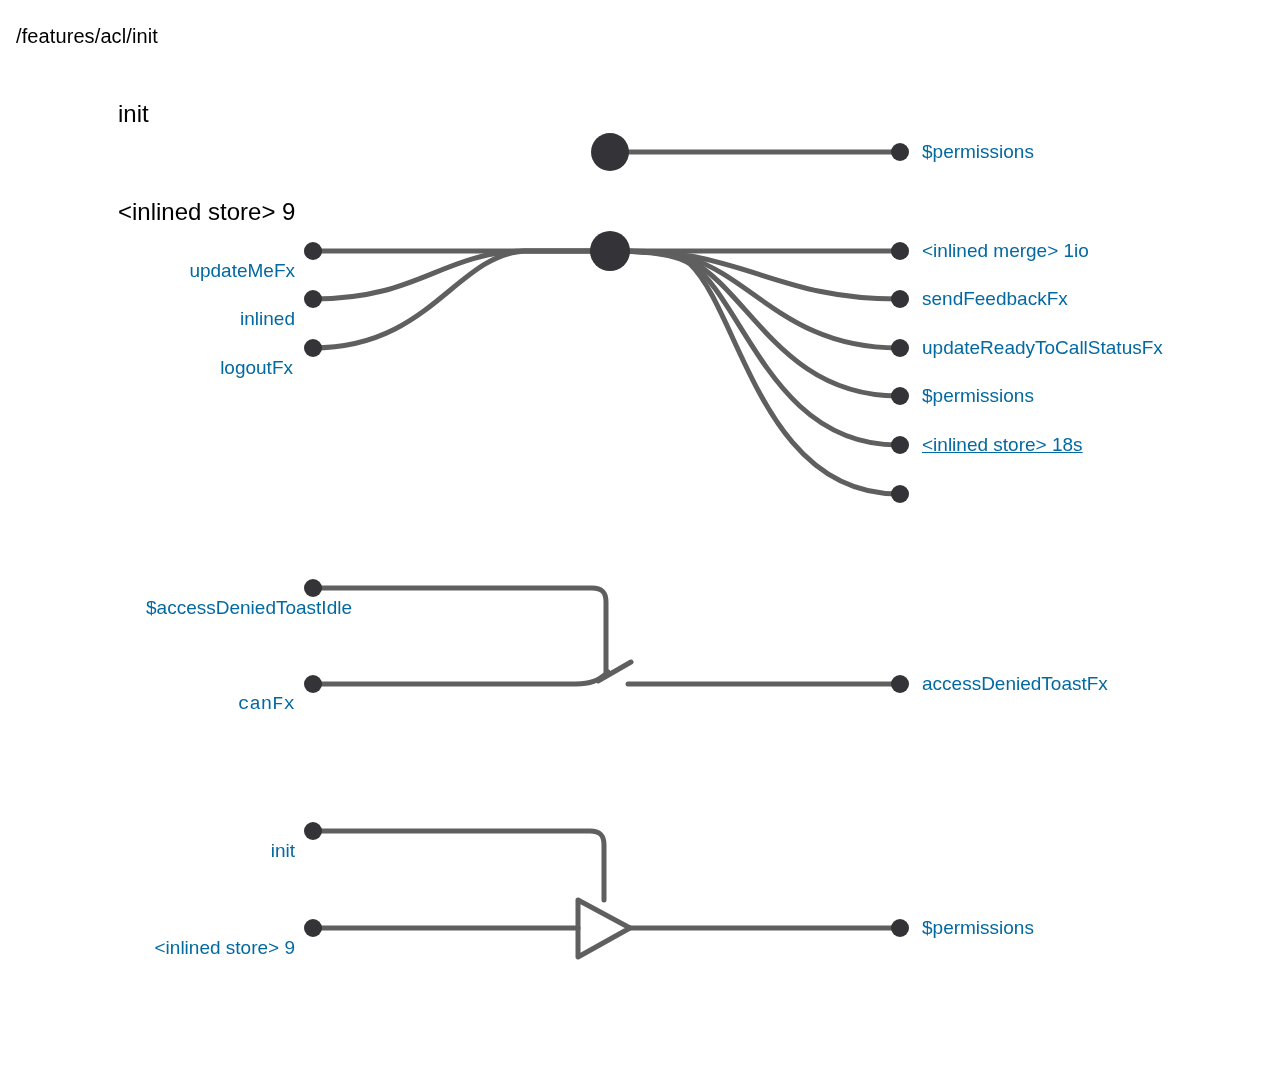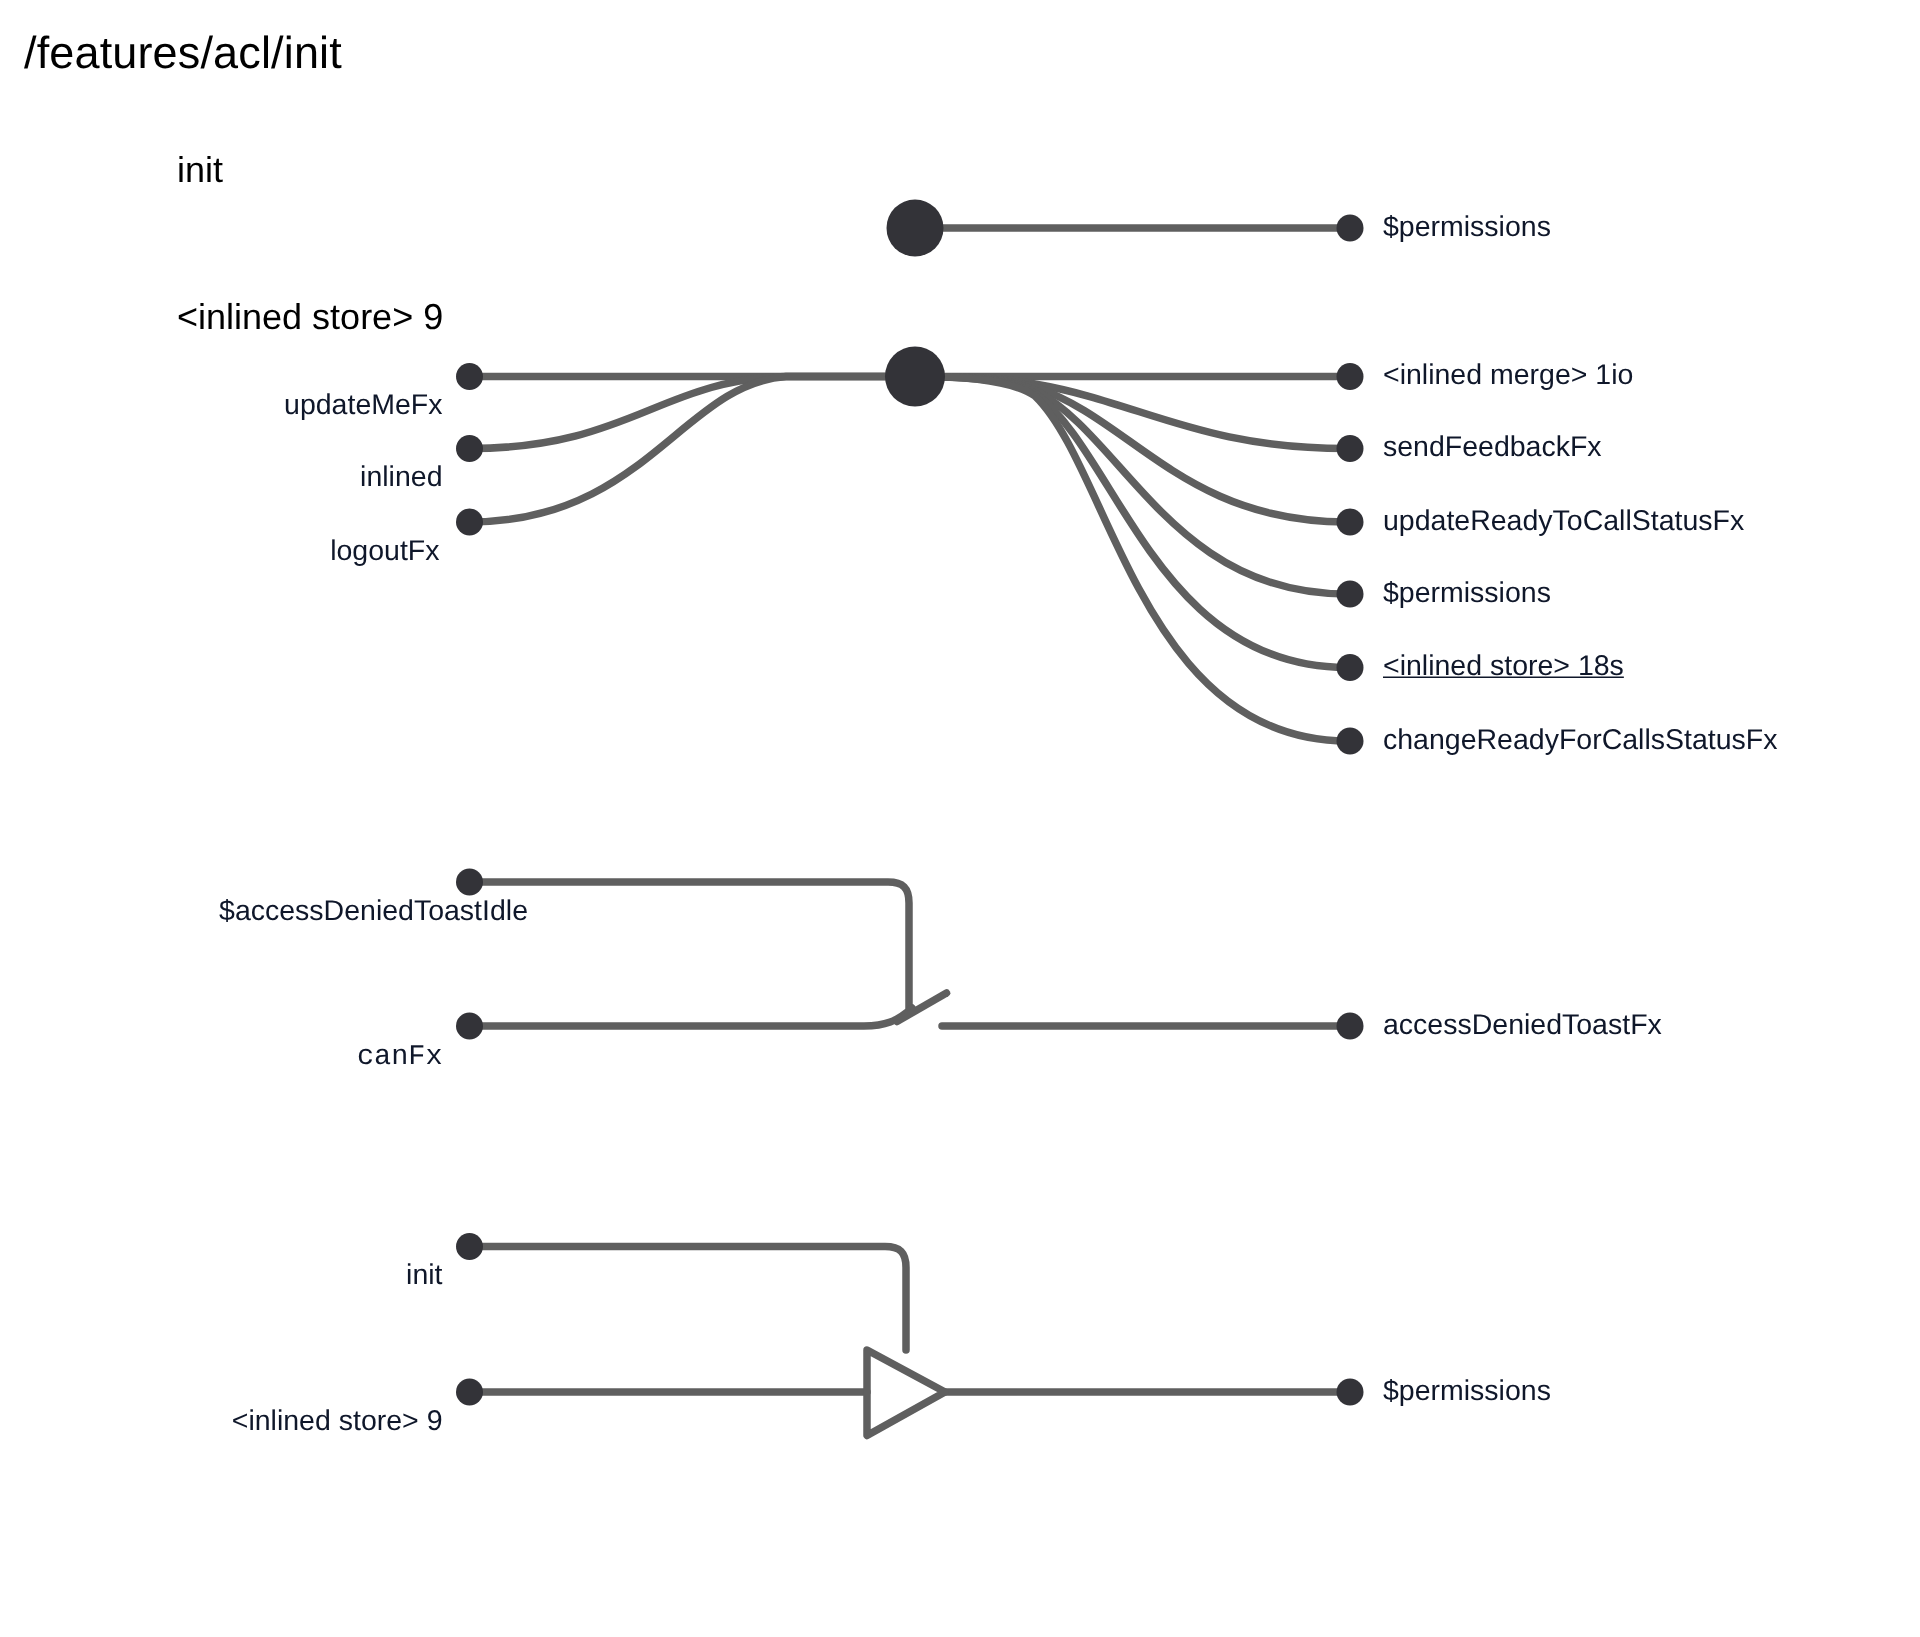--- a/index.html
+++ b/index.html
@@ -10,38 +10,38 @@
     font-family:"Liberation Sans","DejaVu Sans",sans-serif;
     color:#000000;
     overflow:hidden;
     position:relative;
   }
   #stage{position:absolute;inset:0;width:1280px;height:1091px;}
   svg#graph{position:absolute;left:0;top:0;width:1280px;height:1091px;}
   .title{
     position:absolute;
     left:16px;top:18px;
-    font-size:30px;
+    font-size:20px;
     line-height:36px;
     letter-spacing:0.1px;
     color:#000;
     white-space:nowrap;
   }
   .section-label{
     position:absolute;
     font-size:24px;
     line-height:28px;
     color:#000;
     white-space:nowrap;
   }
   .node-label{
     position:absolute;
     font-size:19px;
     line-height:22px;
-    color:#0f172a;
+    color:#0369a1;
     white-space:nowrap;
   }
   .node-label.right{text-align:left;}
   .node-label.left{text-align:right;margin-top:20px;}
 </style>
 </head>
 <body>
 
 <div id="stage">
 
@@ -109,21 +109,20 @@
   <div class="node-label left" style="right:985px;top:288px;">inlined</div>
   <div class="node-label left" style="right:987px;top:337px;">logoutFx</div>
 
   <div class="node-label right" style="left:922px;top:141px;">$permissions</div>
 
   <div class="node-label right" style="left:922px;top:240px;">&lt;inlined merge&gt; 1io</div>
   <div class="node-label right" style="left:922px;top:288px;">sendFeedbackFx</div>
   <div class="node-label right" style="left:922px;top:337px;">updateReadyToCallStatusFx</div>
   <div class="node-label right" style="left:922px;top:385px;">$permissions</div>
   <div class="node-label right" style="left:922px;top:434px;text-decoration:underline;">&lt;inlined store&gt; 18s</div>
-  <div class="node-label right" style="left:922px;top:483px;">changeReadyForCallsStatusFx</div>
 
   <div class="node-label left" style="right:928px;top:577px;">$accessDeniedToastIdle</div>
   <div class="node-label left" style="right:985px;top:673px;font-family:Liberation Mono, monospace;">canFx</div>
   <div class="node-label right" style="left:922px;top:673px;text-align:right;">accessDeniedToastFx</div>
 
   <div class="node-label left" style="right:985px;top:820px;">init</div>
   <div class="node-label left" style="right:985px;top:917px;">&lt;inlined store&gt; 9</div>
   <div class="node-label right" style="left:922px;top:917px;">$permissions</div>
 
 </div>

